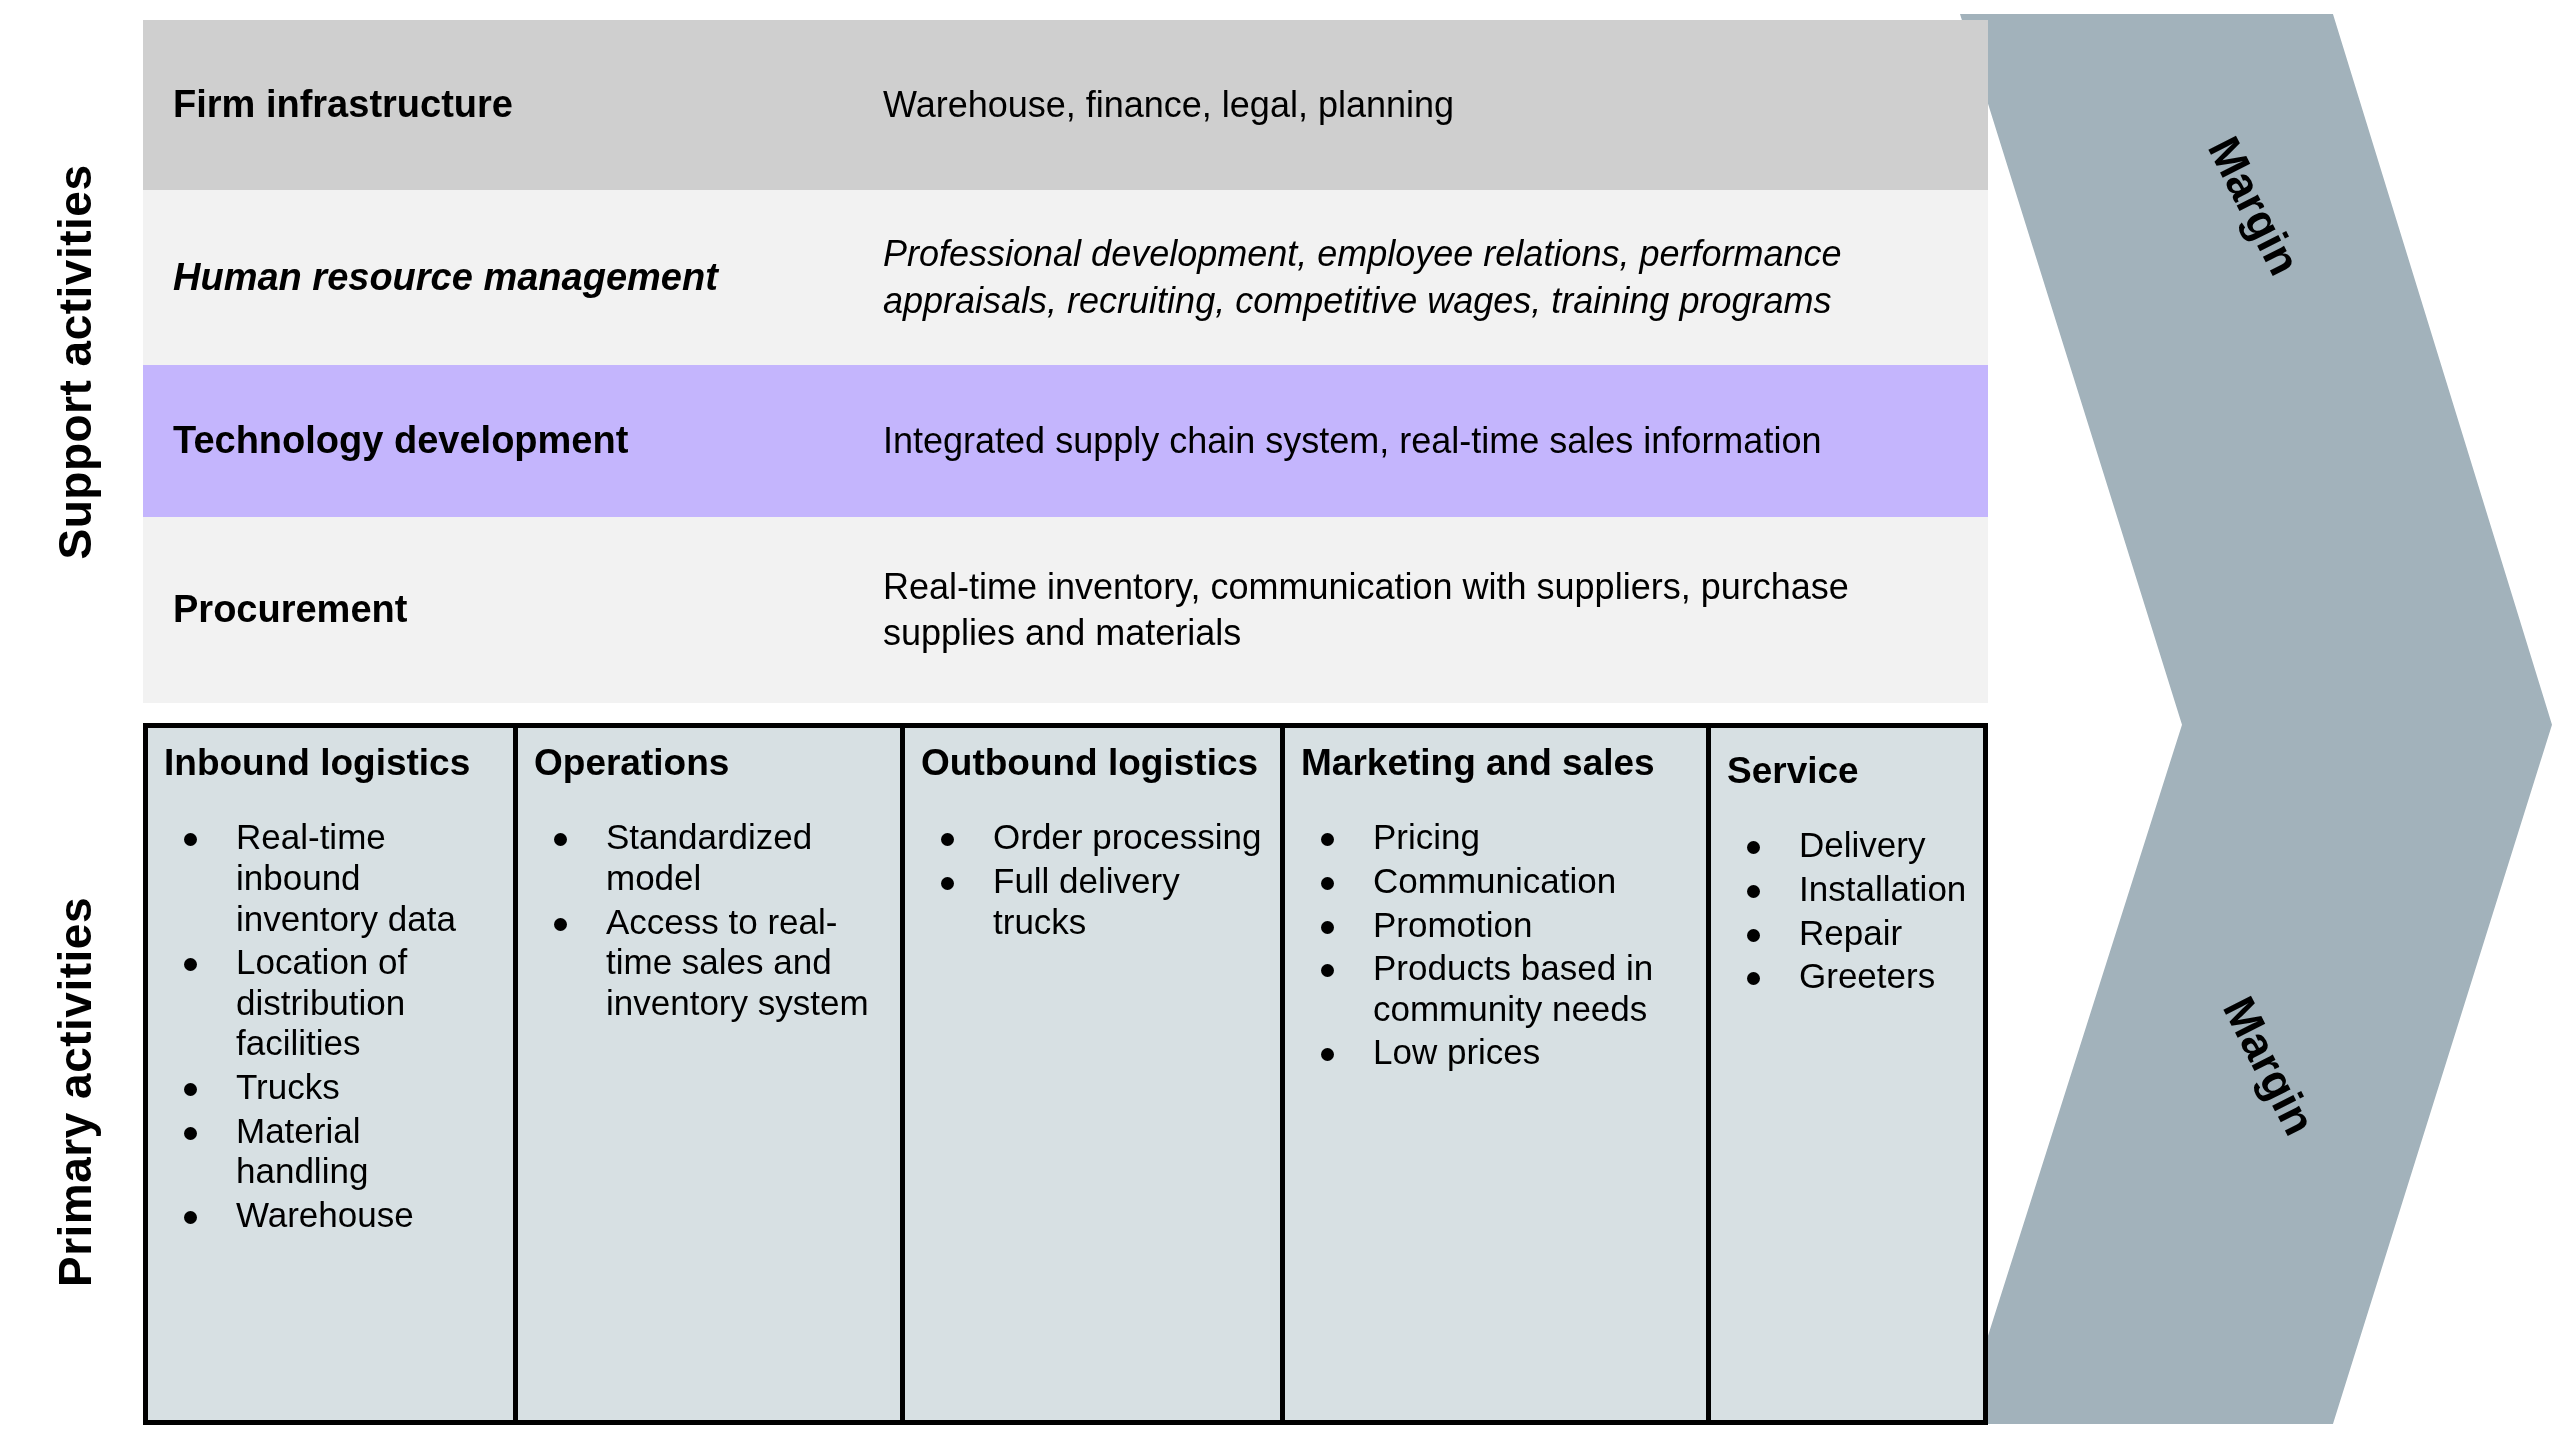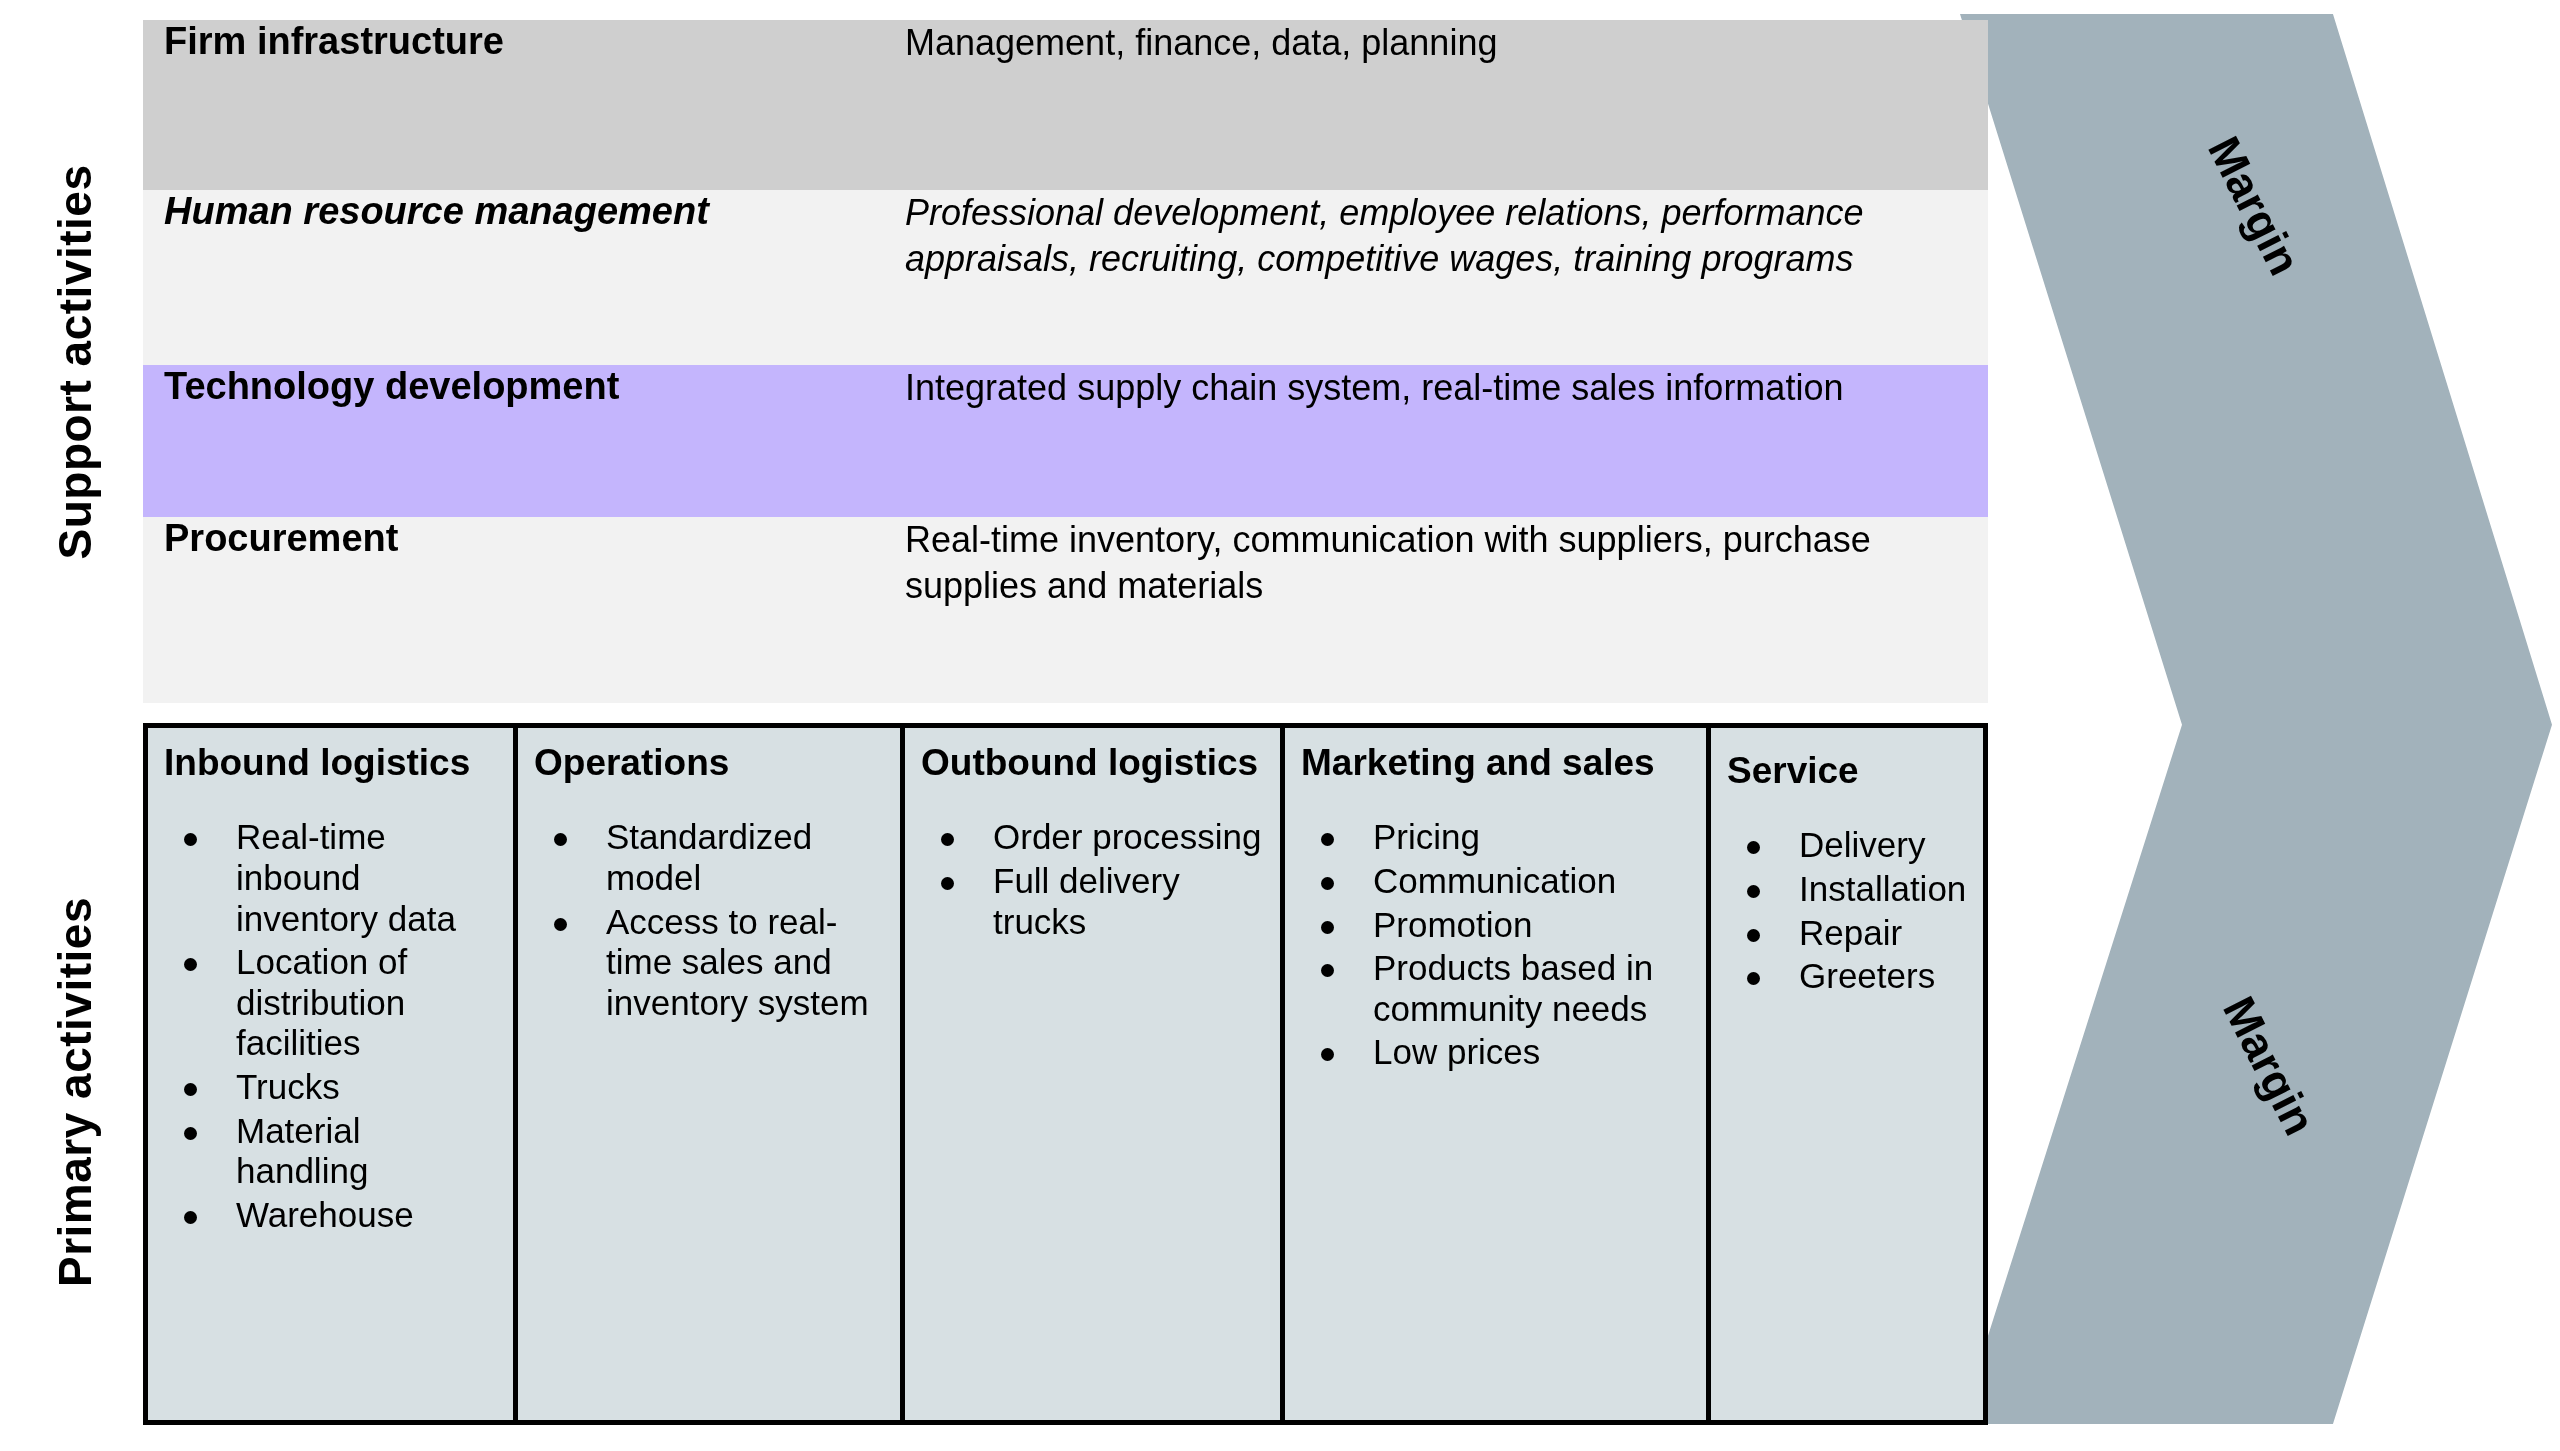--- a/index.html
+++ b/index.html
@@ -54,23 +54,23 @@
   
   #support-block {
     position: absolute;
     left: 143px; top: 20px;
     width: 1845px; height: 703px;
     z-index: 2;
   }
   .support-row {
     position: relative;
     display: flex;
+    align-items: center;
     width: 100%;
-    padding: 0 0 0 21px;
-    gap: 31px;
+    padding: 0 0 0 30px;
   }
   .support-row.r0 { height: 170px; background: #cfcfcf; }
   .support-row.r1 { height: 175px; background: #f2f2f2; font-style: italic; }
   .support-row.r2 { height: 152px; background: #c4b5fd; }
   .support-row.r3 { height: 186px; background: #f2f2f2; }
 
   .support-name {
     width: 710px;
     flex: 0 0 710px;
     font-weight: bold;
@@ -149,21 +149,21 @@
   <div class="margin-text" id="margin-top">Margin</div>
   <div class="margin-text" id="margin-bot">Margin</div>
 
   <div class="side-label" id="support-label">Support activities</div>
   <div class="side-label" id="primary-label">Primary activities</div>
 
   <div id="support-block">
 
     <div class="support-row r0">
       <div class="support-name">Firm infrastructure</div>
-      <div class="support-desc">Management, finance, data, planning</div>
+      <div class="support-desc">Warehouse, finance, legal, planning</div>
     </div>
 
     <div class="support-row r1">
       <div class="support-name">Human resource management</div>
       <div class="support-desc">Professional development, employee relations, performance appraisals, recruiting, competitive wages, training programs</div>
     </div>
 
     <div class="support-row r2">
       <div class="support-name">Technology development</div>
       <div class="support-desc">Integrated supply chain system, real-time sales information</div>

